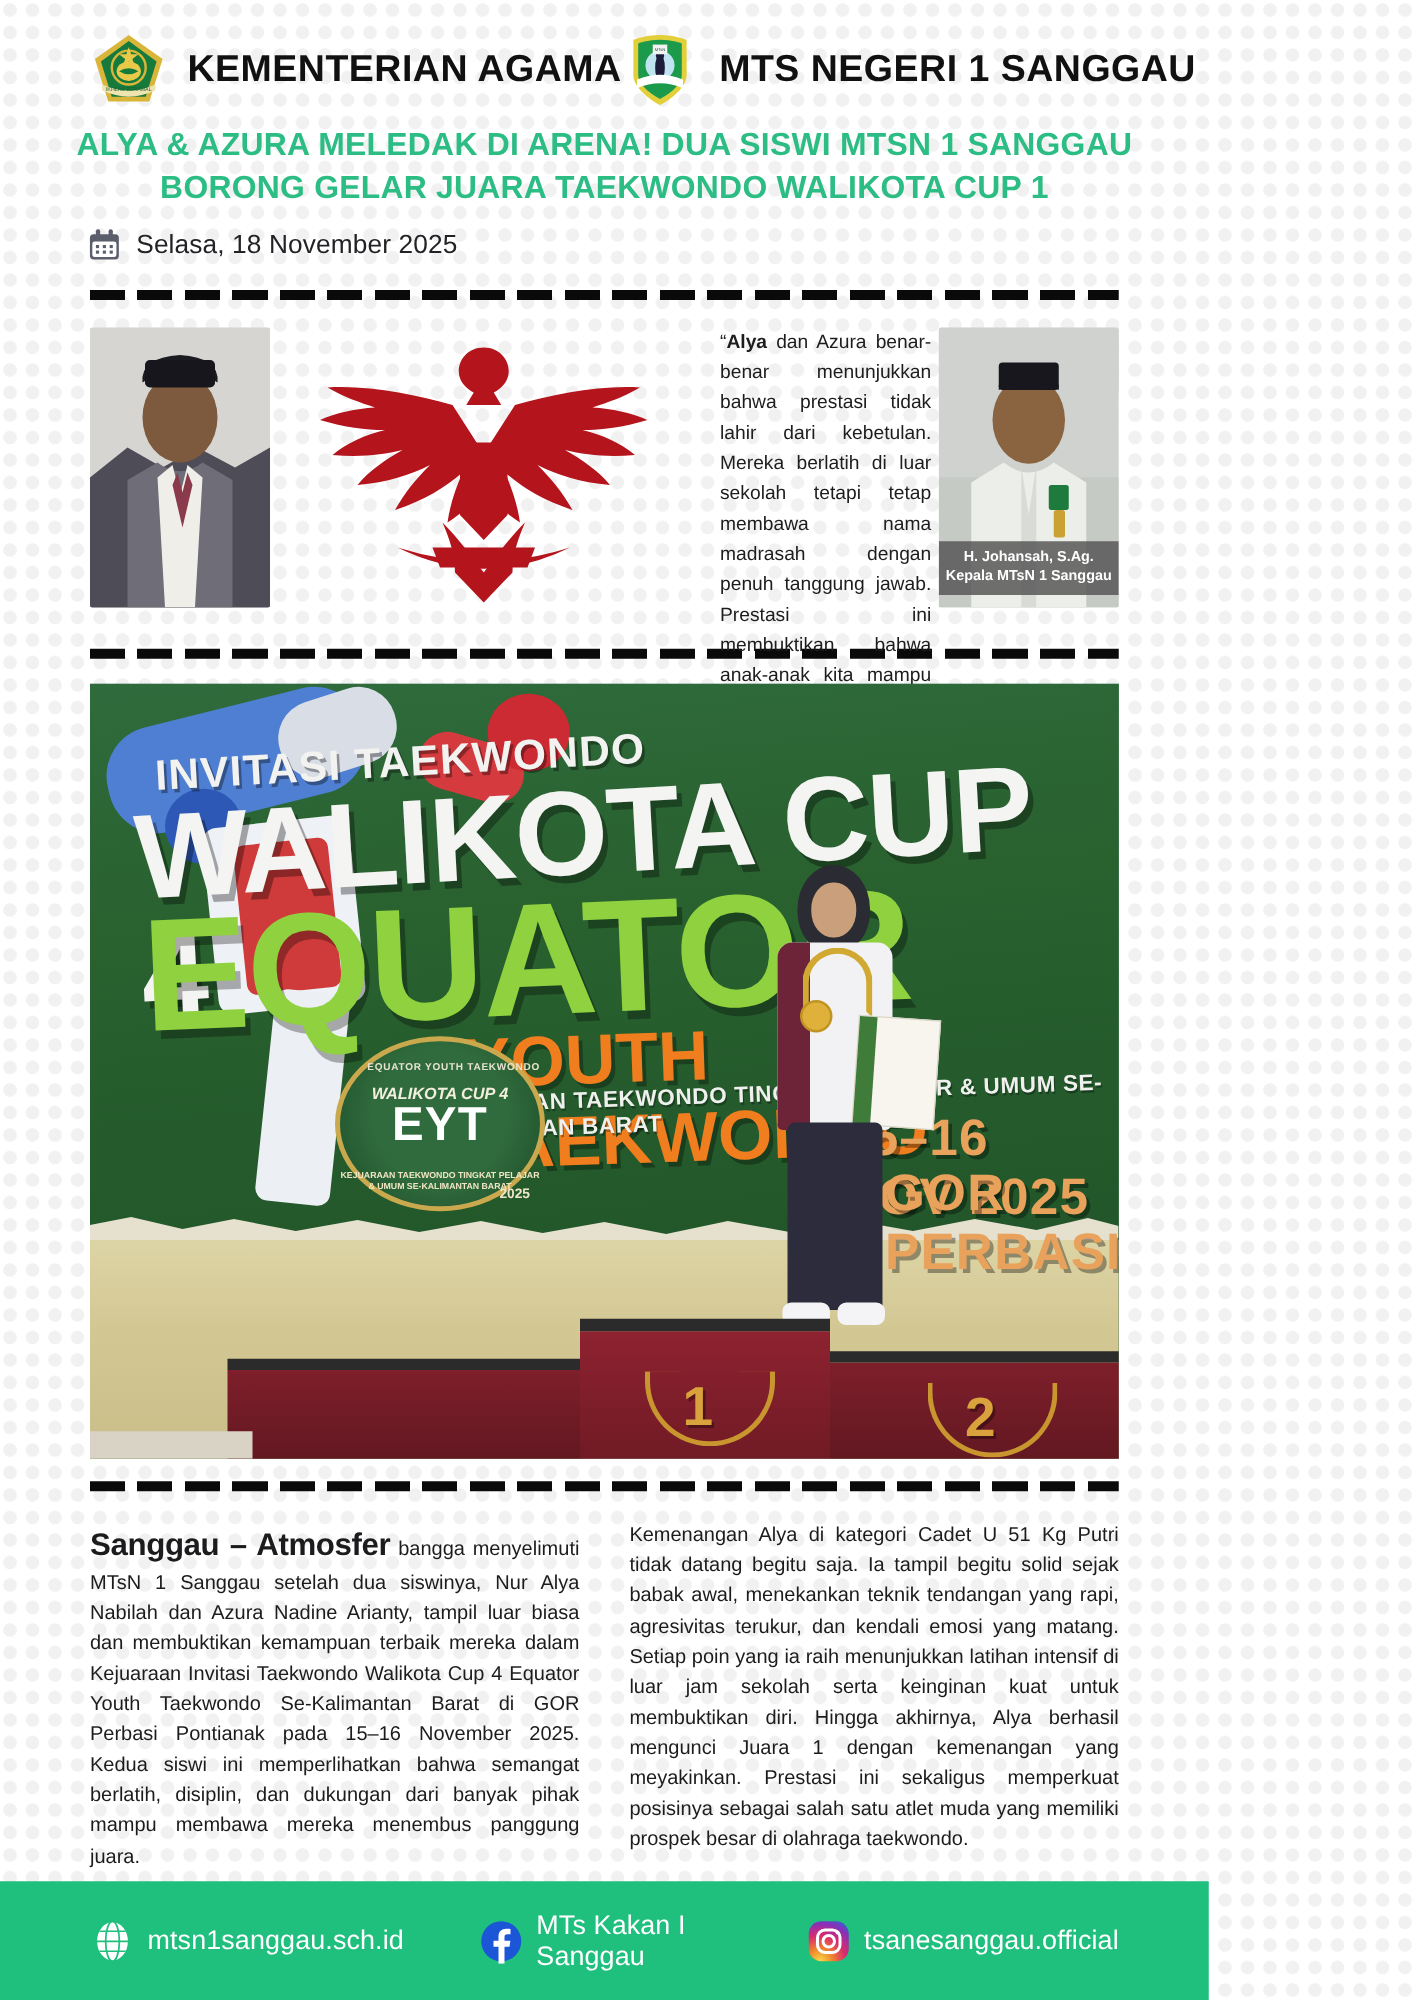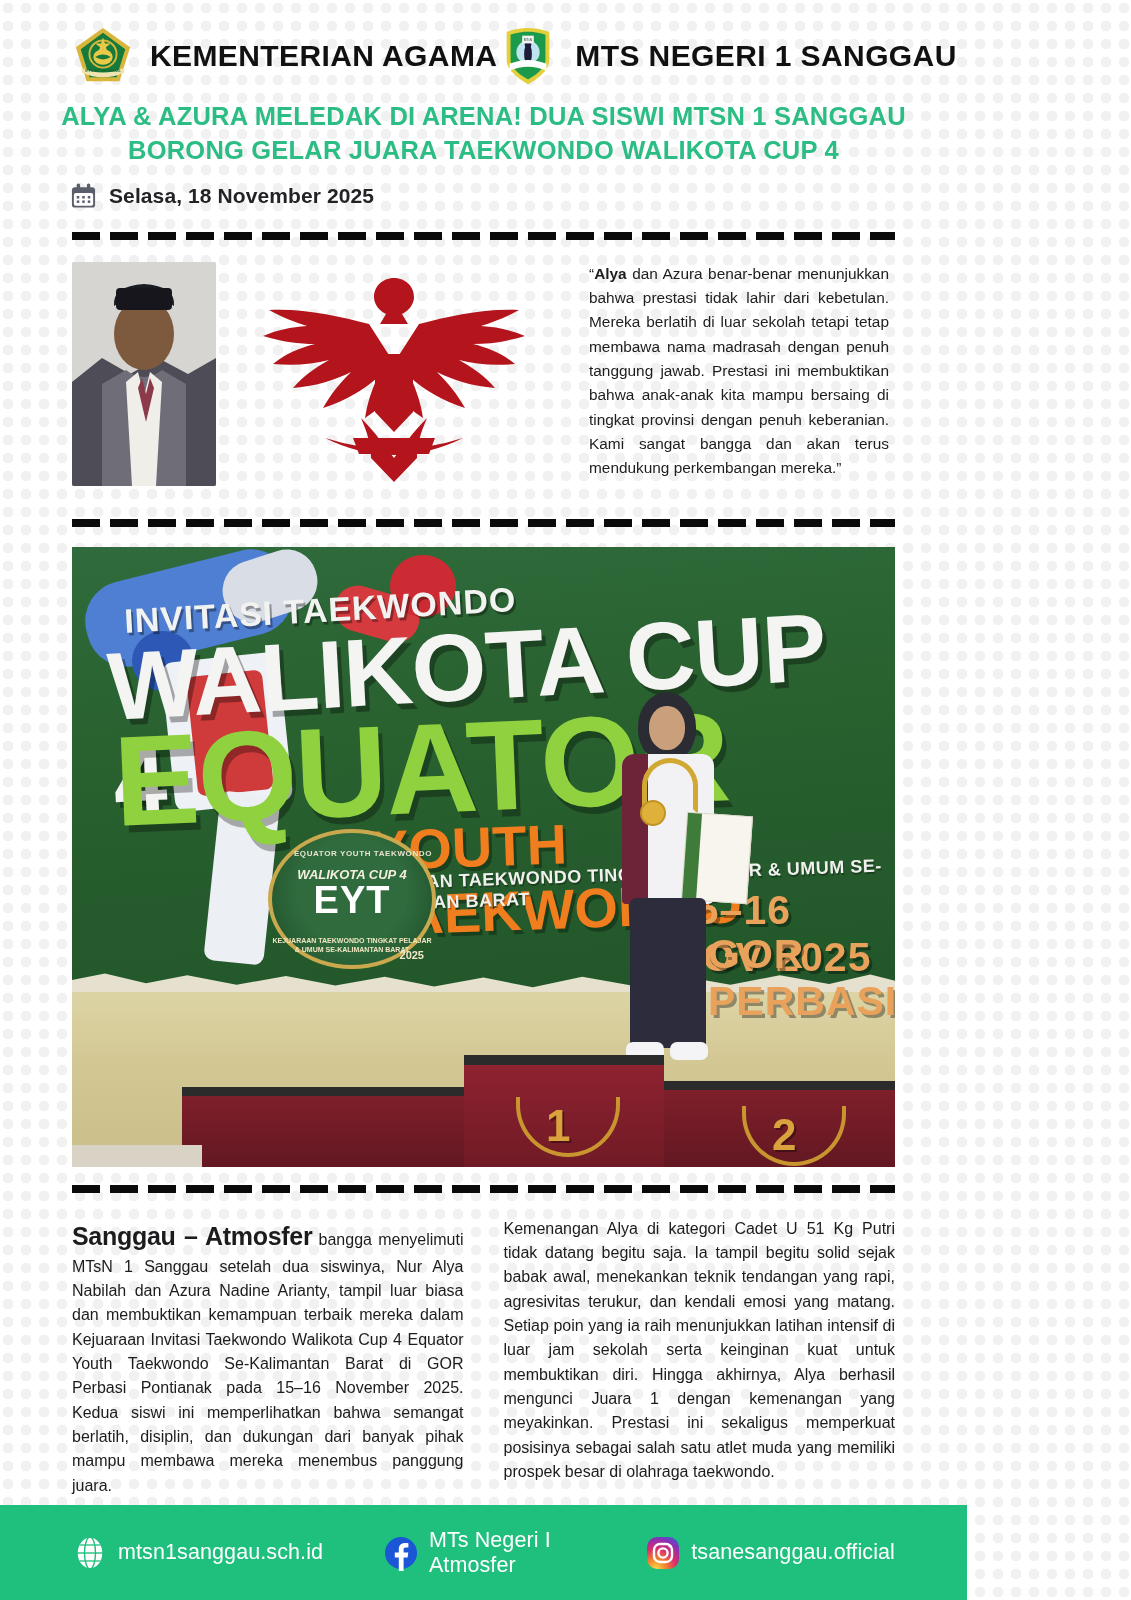--- a/index.html
+++ b/index.html
@@ -37,21 +37,21 @@
     font-size:25.5px;line-height:1.33;letter-spacing:.2px;
     padding:6px 60px 0 60px;
   }
   .headline .l2{display:block;}
 
   .dateline{
     display:flex;align-items:center;gap:12px;
     padding:14px 0 0 70px;
   }
   .cal-ico{width:27px;height:28px;flex:0 0 27px;}
-  .date-txt{font-size:21px;font-weight:bold;color:#232327;letter-spacing:.1px;}
+  .date-txt{font-size:21px;font-weight:normal;color:#232327;letter-spacing:.1px;}
 
   
   .dash-rule{
     height:8px;margin:22px 72px 0 72px;
     background-image:repeating-linear-gradient(to right,#0a0a0a 0 28px, rgba(0,0,0,0) 28px 38px);
   }
   .dash-rule.r2{margin-top:22px;}
   .dash-rule.r3{margin-top:18px;}
 
   
@@ -248,21 +248,21 @@
           <rect x="26" y="11" width="12" height="8" fill="#f2f2f2"></rect>
           <text x="32" y="16.5" font-size="3.4" text-anchor="middle" fill="#114d2b" font-family="Liberation Sans, sans-serif">MTsN</text>
         </svg>
       </span>
       <span class="brand-title">MTS NEGERI 1 SANGGAU</span>
     </div>
   </div>
 
   <div class="headline">
     <span>ALYA &amp; AZURA MELEDAK DI ARENA! DUA SISWI MTSN 1 SANGGAU</span>
-    <span class="l2">BORONG GELAR JUARA TAEKWONDO WALIKOTA CUP 4</span>
+    <span class="l2">BORONG GELAR JUARA TAEKWONDO WALIKOTA CUP 1</span>
   </div>
 
   <div class="dateline">
     <span class="cal-ico">
       <svg viewBox="0 0 28 28" width="27" height="28">
         <rect x="2" y="5" width="24" height="21" rx="3" fill="#5b5e6b"></rect>
         <rect x="4" y="11" width="20" height="13" rx="2" fill="#ffffff"></rect>
         <rect x="7" y="1" width="3.5" height="7" rx="1.6" fill="#5b5e6b"></rect>
         <rect x="17.5" y="1" width="3.5" height="7" rx="1.6" fill="#5b5e6b"></rect>
         <g fill="#5b5e6b">
@@ -306,20 +306,37 @@
           <path d="M124 176 l82 0 l-6 16 l-70 0z"></path>
         </g>
         <path d="M96 176 q69 34 138 0 q-69 22 -138 0z" fill="#b4141c"></path>
       </svg>
     </div>
 
     <div class="quote">
       <span>“</span><b>Alya</b><span> dan Azura benar-benar menunjukkan bahwa prestasi tidak lahir dari kebetulan. Mereka berlatih di luar sekolah tetapi tetap membawa nama madrasah dengan penuh tanggung jawab. Prestasi ini membuktikan bahwa anak-anak kita mampu bersaing di tingkat provinsi dengan penuh keberanian. Kami sangat bangga dan akan terus mendukung perkembangan mereka.”</span>
     </div>
 
+    <div class="portrait p-right">
+      <svg class="pf" style="left:0;top:0" viewBox="0 0 144 224" width="144" height="224">
+        <rect x="0" y="0" width="144" height="224" fill="#cfd2ce"></rect>
+        <path d="M0 120 L144 120 L144 224 L0 224Z" fill="#c6cac5"></path>
+        <ellipse cx="72" cy="74" rx="29" ry="35" fill="#8a6340"></ellipse>
+        <rect x="48" y="28" width="48" height="22" rx="3" fill="#17171d"></rect>
+        <path d="M48 50 q24 -12 48 0 l0 -4 q-24 -12 -48 0z" fill="#17171d"></path>
+        <path d="M52 108 q20 16 40 0 l26 16 L118 224 L26 224 L26 124z" fill="#eceee9"></path>
+        <path d="M66 110 L72 150 L78 110 L78 224 L66 224z" fill="#d8dbd6"></path>
+        <rect x="88" y="126" width="16" height="20" rx="2" fill="#1f7a3d"></rect>
+        <rect x="92" y="146" width="9" height="22" rx="2" fill="#c9a233"></rect>
+      </svg>
+      <div class="caption">
+        <div>H. Johansah, S.Ag.</div>
+        <div>Kepala MTsN 1 Sanggau</div>
+      </div>
+    </div>
   </div>
 
   <div class="dash-rule r2"></div>
 
   <div class="photo-wrap">
     <div class="photo-inner">
       <div class="bg-green"></div>
       <div class="bg-torn"></div>
       <div class="bg-wall"></div>
 
@@ -402,21 +419,21 @@
 
     <div class="sp1"></div>
 
     <div class="fitem">
       <span class="fico">
         <svg viewBox="0 0 36 36" width="36" height="36">
           <circle cx="18" cy="18" r="16" fill="#1a56d6"></circle>
           <path d="M20.6 36 L20.6 22.4 L24.6 22.4 L25.3 17.6 L20.6 17.6 L20.6 14.7 C20.6 13.3 21 12.4 23 12.4 L25.4 12.4 L25.4 8.2 C25 8.1 23.6 8 21.9 8 C18.3 8 15.8 10.2 15.8 14.2 L15.8 17.6 L11.8 17.6 L11.8 22.4 L15.8 22.4 L15.8 36Z" fill="#ffffff"></path>
         </svg>
       </span>
-      <span class="ftxt">MTs Negeri I Atmosfer</span>
+      <span class="ftxt">MTs Kakan I Sanggau</span>
     </div>
 
     <div class="sp2"></div>
 
     <div class="fitem">
       <span class="fico">
         <svg viewBox="0 0 36 36" width="36" height="36">
           <defs>
             <radialGradient id="ig" cx="28%" cy="100%" r="110%">
               <stop offset="0%" stop-color="#f9d94a"></stop>

